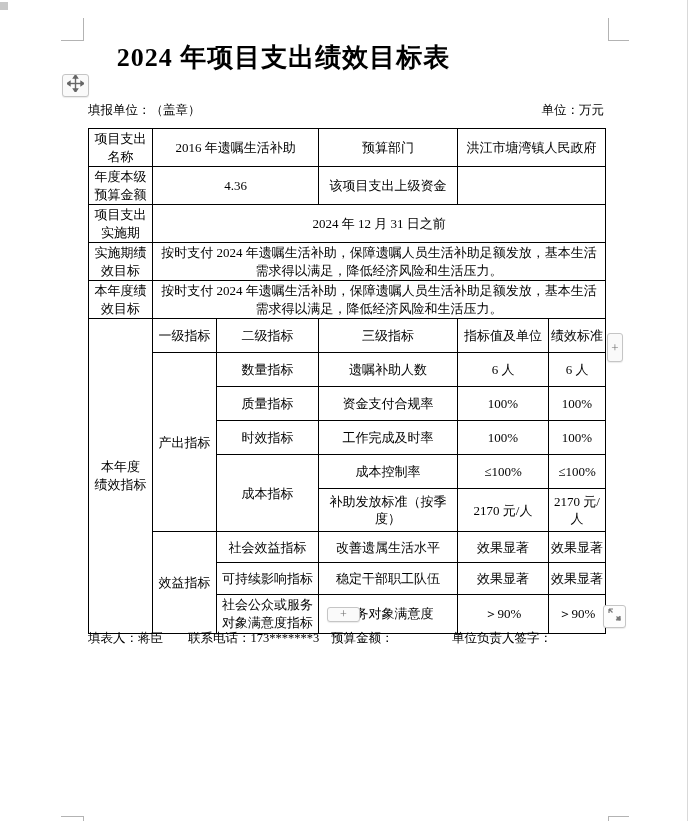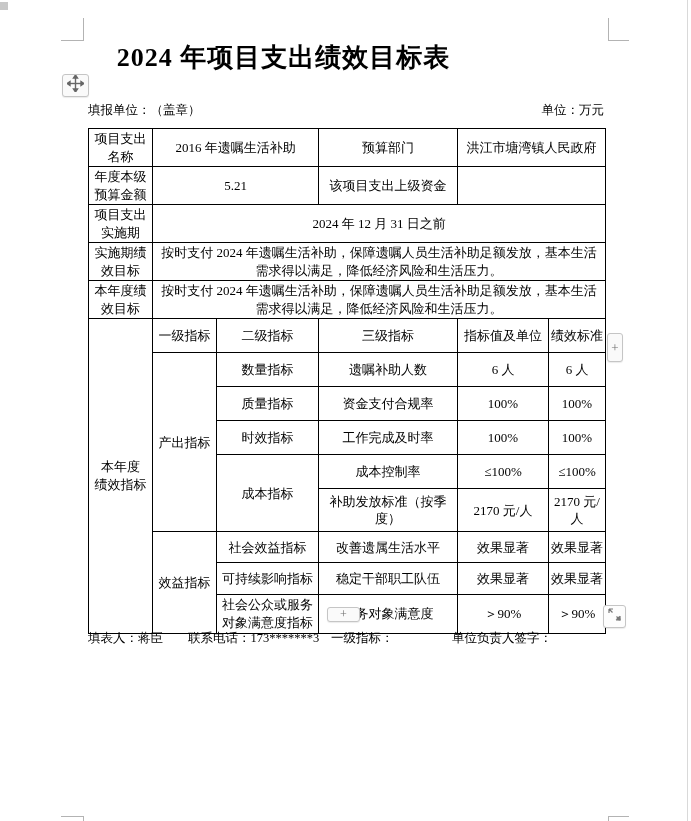--- a/index.html
+++ b/index.html
@@ -82,21 +82,21 @@
     <tr class="h32">
       <td class="preline">项目支出
 名称</td>
       <td colspan="2">2016 年遗嘱生活补助</td>
       <td>预算部门</td>
       <td colspan="2">洪江市塘湾镇人民政府</td>
     </tr>
     <tr class="h34">
       <td class="preline">年度本级
 预算金额</td>
-      <td colspan="2">5.21</td>
+      <td colspan="2">4.36</td>
       <td>该项目支出上级资金</td>
       <td colspan="2"></td>
     </tr>
     <tr class="h34">
       <td class="preline">项目支出
 实施期</td>
       <td colspan="5">2024 年 12 月 31 日之前</td>
     </tr>
     <tr class="h34">
       <td class="preline">实施期绩
@@ -180,14 +180,14 @@
         <path d="M2 2 L6 2 M2 2 L2 6 M2 2 L5.5 5.5" fill="none"></path>
         <path d="M13 13 L9 13 M13 13 L13 9 M13 13 L9.5 9.5" fill="none"></path>
         <path d="M13 13 L9.8 12.2 L12.2 9.8 Z"></path>
       </g>
     </svg>
   </span>
 </div>
 
 <div class="abs footer f1">填表人：蒋臣</div>
 <div class="abs footer f2">联系电话：173*******3</div>
-<div class="abs footer f3">一级指标：</div>
+<div class="abs footer f3">预算金额：</div>
 <div class="abs footer f4">单位负责人签字：</div>
 
 </body></html>

